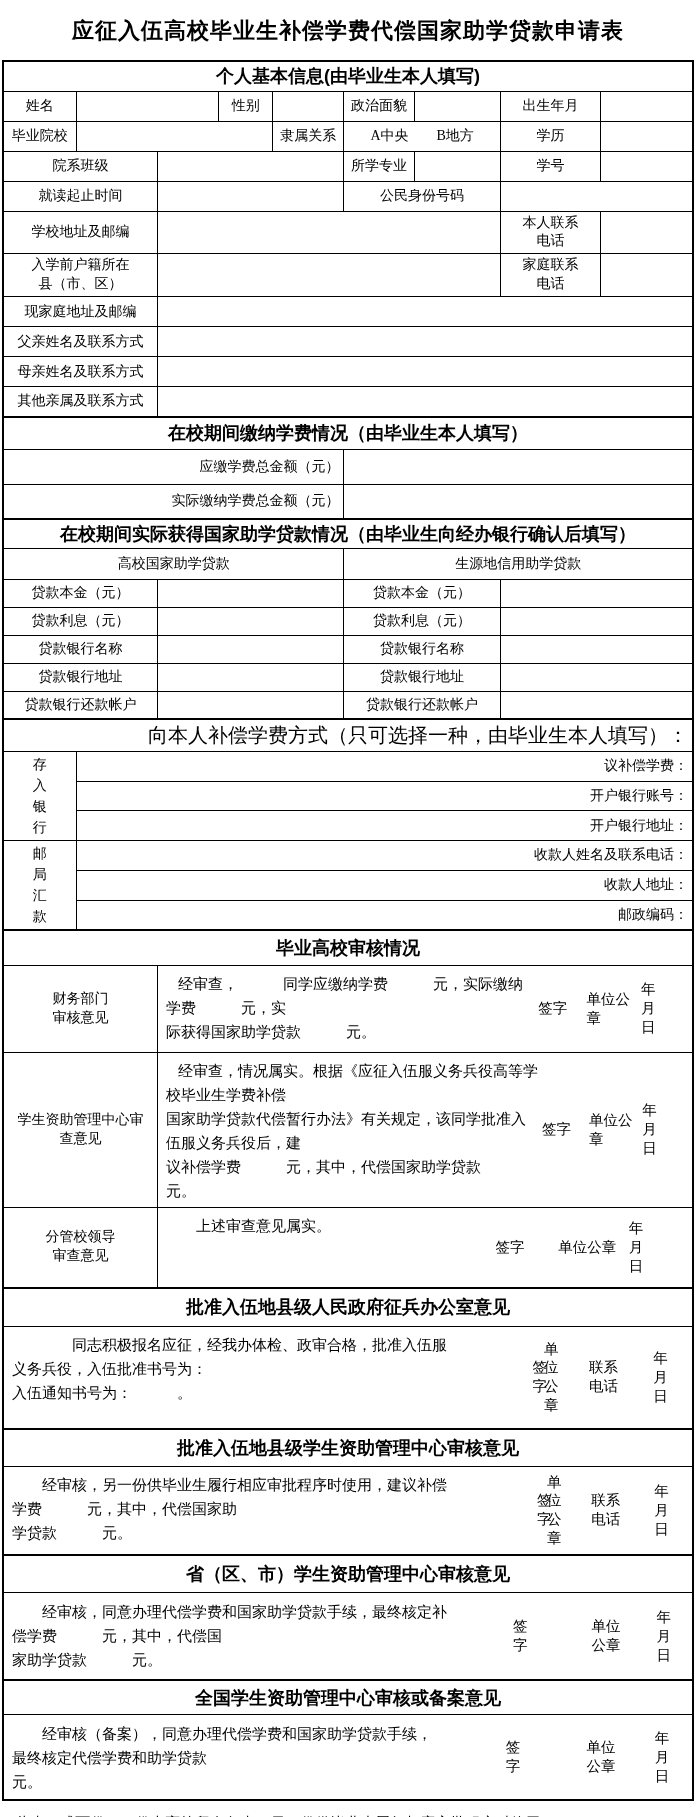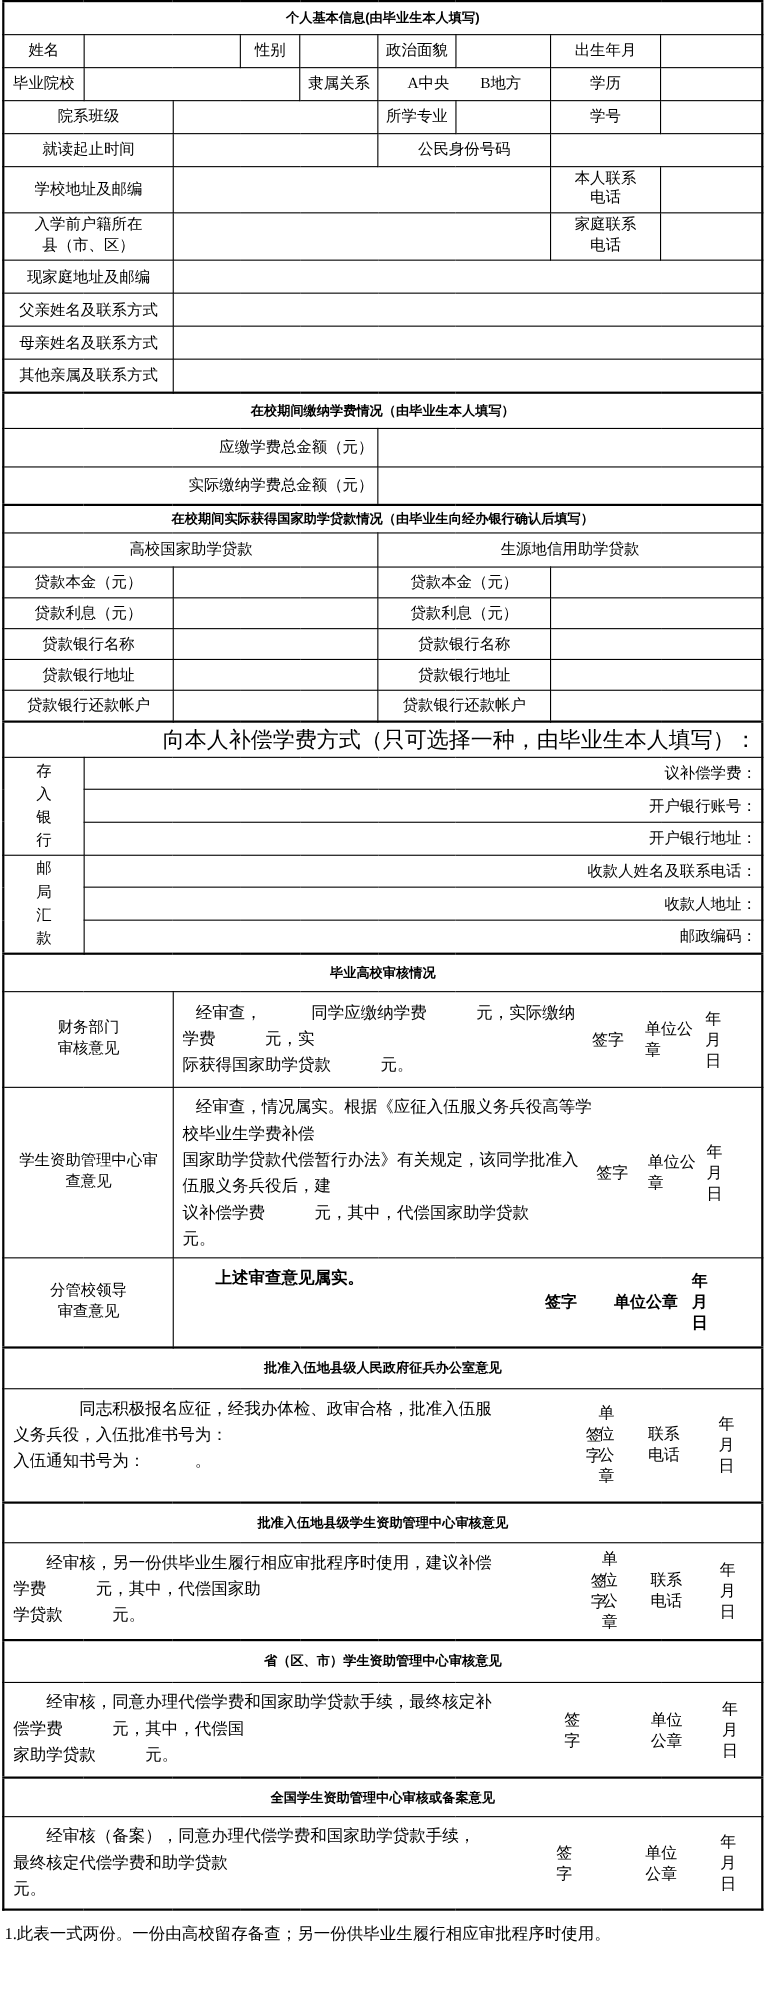--- a/index.html
+++ b/index.html
@@ -5,30 +5,30 @@
   html,body { margin:0; padding:0; background:#fff; color:#000; }
   body { width:696px; font-family:"Liberation Serif", serif; }
   .page { width:696px; }
   .title { font-family:"Liberation Sans", sans-serif; font-weight:bold; font-size:22px;
            text-align:center; padding:16px 0 14px 0; letter-spacing:1px; }
   table.form { border-collapse:collapse; table-layout:fixed; width:692px; margin:0 auto;
                border:2px solid #000; }
   td { border:1px solid #000; padding:2px 4px; font-size:14px; vertical-align:middle;
        overflow:hidden; }
   td.sec { border-top:2px solid #000; font-family:"Liberation Sans", sans-serif;
-           font-weight:bold; font-size:12px; text-align:center; }
+           font-weight:bold; font-size:18px; text-align:center; }
   td.lbl { text-align:center; }
   td.left { text-align:right; padding-left:7px; }
   td.thick { border-top:2px solid #000; }
   .pre { white-space:pre-line; line-height:1.35; }
   td.vert { text-align:center; white-space:pre-line; line-height:1.5; }
   td.opcell { padding:0; }
   .op { display:flex; flex-direction:row; justify-content:space-between;
         box-sizing:border-box; padding:6px 8px 4px 8px; }
-  .mh-fin { min-height:85px; } .mh-aid { min-height:121px; } .mh-ldr { min-height:79px;font-weight:bold; }
+  .mh-fin { min-height:85px; } .mh-aid { min-height:121px; } .mh-ldr { min-height:79px; }
   .mh-draft { min-height:101px; } .mh-cty { min-height:81px; }
   .mh-prov { min-height:85px;border-radius:25px; } .mh-nat { min-height:83px; }
   .optext { margin:0; white-space:pre-line; line-height:1.6; font-size:15px; }
   .ind1 { text-indent:0.8em; } .ind2 { text-indent:2em; }
   .signrow { display:grid; font-size:14.5px; align-items:center; padding-bottom:2px; }
   .sr-u  { grid-template-columns:34% 37% 1fr; }
   .sr-u > .p1 { padding-left:2px; }
   .sr-f4 { grid-template-columns:32% 17% 28% 1fr; }
   .sr-f4 > .p1 { padding-left:78px; } .sr-f4 > .p2 { padding-left:16px; }
   .sr-f4 > .p3 { padding-left:22px; } .sr-f4 > .p4 { padding-left:22px; }
@@ -37,20 +37,21 @@
   .sr-f3 > .p3 { padding-left:26px; }
   .stack { white-space:pre-line; line-height:1.3; text-align:left; }
   .notes { font-size:15px; padding:8px 4px 6px 4px; line-height:1.9; }
   .notes div { margin:0; }
 </style>
 </head>
 <body>
 
 <div class="page">
 
+  <div class="title">应征入伍高校毕业生补偿学费代偿国家助学贷款申请表</div>
 
   <table class="form">
     <colgroup>
       <col style="width:73px">
         <col style="width:81px">
         <col style="width:61px">
       <col style="width:54px">
         <col style="width:71px">
         <col style="width:70px">
       <col style="width:86px">

